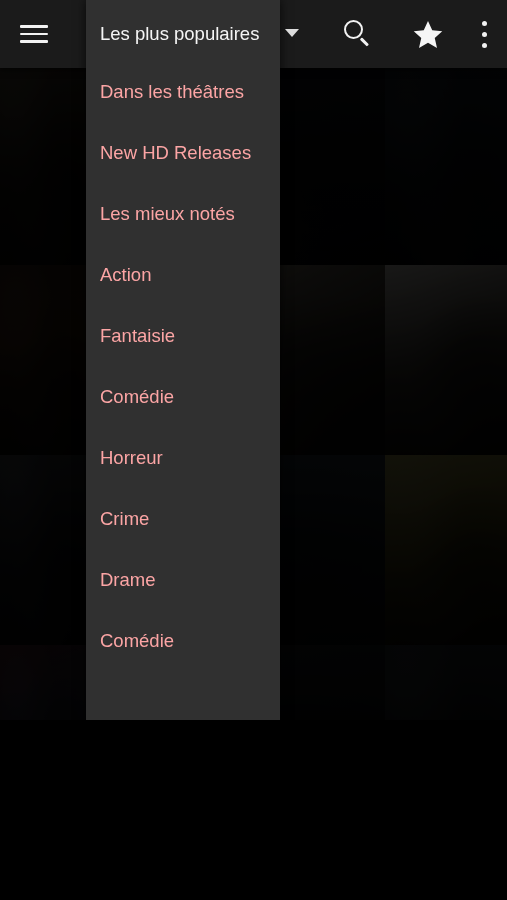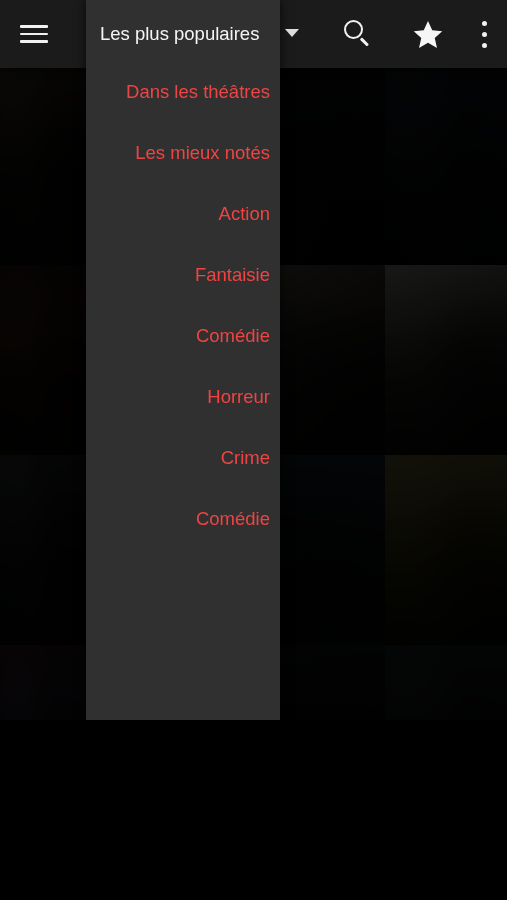--- a/index.html
+++ b/index.html
@@ -15,21 +15,20 @@
     font-family: "Liberation Sans", "DejaVu Sans", sans-serif;
     -webkit-font-smoothing: antialiased;
   }
 
   #app {
     position: relative;
     width: 507px;
     height: 720px;
     background: #0a0a0a;
     overflow: hidden;
-    text-align: right;
   }
 
   
   #poster-grid {
     position: absolute;
     left: 0;
     top: 68px;
     width: 507px;
     height: 832px;
     display: grid;
@@ -184,21 +183,21 @@
     width: 194px;
     list-style: none;
     margin: 0;
     padding: 0;
   }
   .menu-item {
     height: 61px;
     line-height: 61px;
     padding: 0 10px 0 14px;
     font-size: 18.5px;
-    color: #ef4444;
+    color: #fca5a5;
     white-space: nowrap;
     cursor: pointer;
     box-sizing: border-box;
   }
   .menu-item.selected { background: #303030; }
   .menu-item:first-child { color: #ffffff; }
 
   
   .mag { position: relative; width: 28px; height: 28px; }
   .mag .ring {
@@ -341,23 +340,25 @@
 
   <div id="spinner-anchor">
     <div id="spinner-label">Les plus populaires</div>
   </div>
   <div id="spinner-caret"></div>
 
   <div id="category-dropdown">
     <ul id="dropdown-list">
         <li class="menu-item selected"><span>Les plus populaires</span></li>
         <li class="menu-item"><span>Dans les théâtres</span></li>
+        <li class="menu-item"><span>New HD Releases</span></li>
         <li class="menu-item"><span>Les mieux notés</span></li>
         <li class="menu-item"><span>Action</span></li>
         <li class="menu-item"><span>Fantaisie</span></li>
         <li class="menu-item"><span>Comédie</span></li>
         <li class="menu-item"><span>Horreur</span></li>
         <li class="menu-item"><span>Crime</span></li>
+        <li class="menu-item"><span>Drame</span></li>
         <li class="menu-item"><span>Comédie</span></li>
       </ul>
   </div>
 
 </div>
 
 </body></html>

